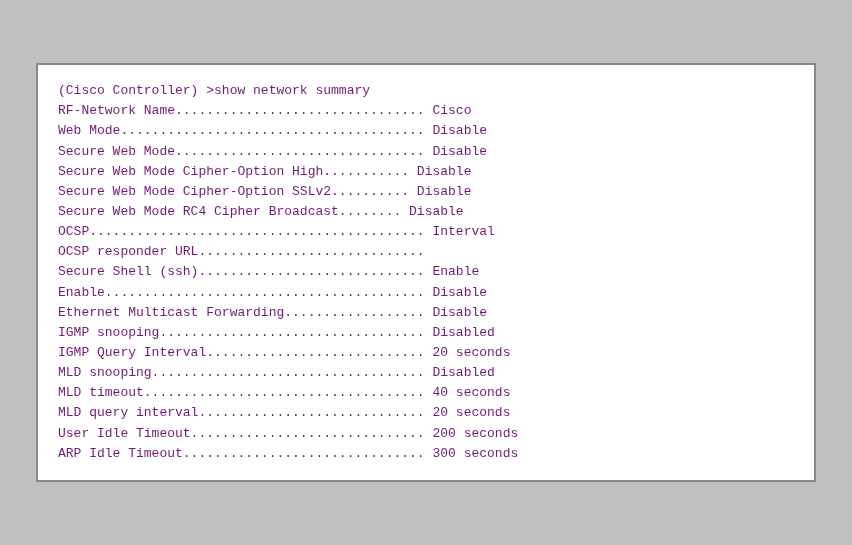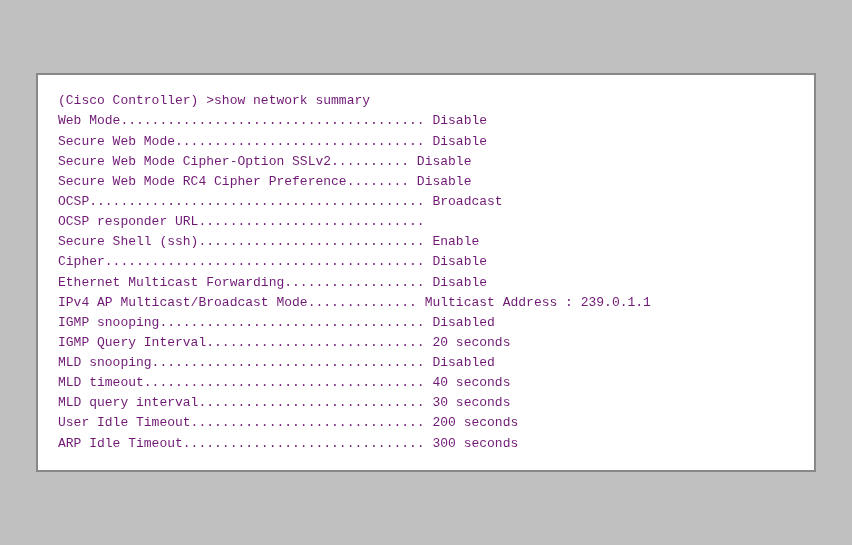--- a/index.html
+++ b/index.html
@@ -32,31 +32,32 @@
       white-space: pre;
       display: block;
     }
   </style>
 </head>
 <body>
 
 <div class="terminal-container">
   <div id="terminal-output">
       <span class="terminal-line">(Cisco Controller) &gt;show network summary</span>
+      <span class="terminal-line">RF-Network Name................................ Cisco</span>
       <span class="terminal-line">Web Mode....................................... Disable</span>
       <span class="terminal-line">Secure Web Mode................................ Disable</span>
+      <span class="terminal-line">Secure Web Mode Cipher-Option High........... Disable</span>
       <span class="terminal-line">Secure Web Mode Cipher-Option SSLv2.......... Disable</span>
-      <span class="terminal-line">Secure Web Mode RC4 Cipher Preference........ Disable</span>
-      <span class="terminal-line">OCSP........................................... Broadcast</span>
+      <span class="terminal-line">Secure Web Mode RC4 Cipher Broadcast........ Disable</span>
+      <span class="terminal-line">OCSP........................................... Interval</span>
       <span class="terminal-line">OCSP responder URL.............................</span>
       <span class="terminal-line">Secure Shell (ssh)............................. Enable</span>
-      <span class="terminal-line">Cipher......................................... Disable</span>
+      <span class="terminal-line">Enable......................................... Disable</span>
       <span class="terminal-line">Ethernet Multicast Forwarding.................. Disable</span>
-      <span class="terminal-line">IPv4 AP Multicast/Broadcast Mode.............. Multicast Address : 239.0.1.1</span>
       <span class="terminal-line">IGMP snooping.................................. Disabled</span>
       <span class="terminal-line">IGMP Query Interval............................ 20 seconds</span>
       <span class="terminal-line">MLD snooping................................... Disabled</span>
       <span class="terminal-line">MLD timeout.................................... 40 seconds</span>
-      <span class="terminal-line">MLD query interval............................. 30 seconds</span>
+      <span class="terminal-line">MLD query interval............................. 20 seconds</span>
       <span class="terminal-line">User Idle Timeout.............................. 200 seconds</span>
       <span class="terminal-line">ARP Idle Timeout............................... 300 seconds</span>
     </div>
 </div>
 
 </body></html>

